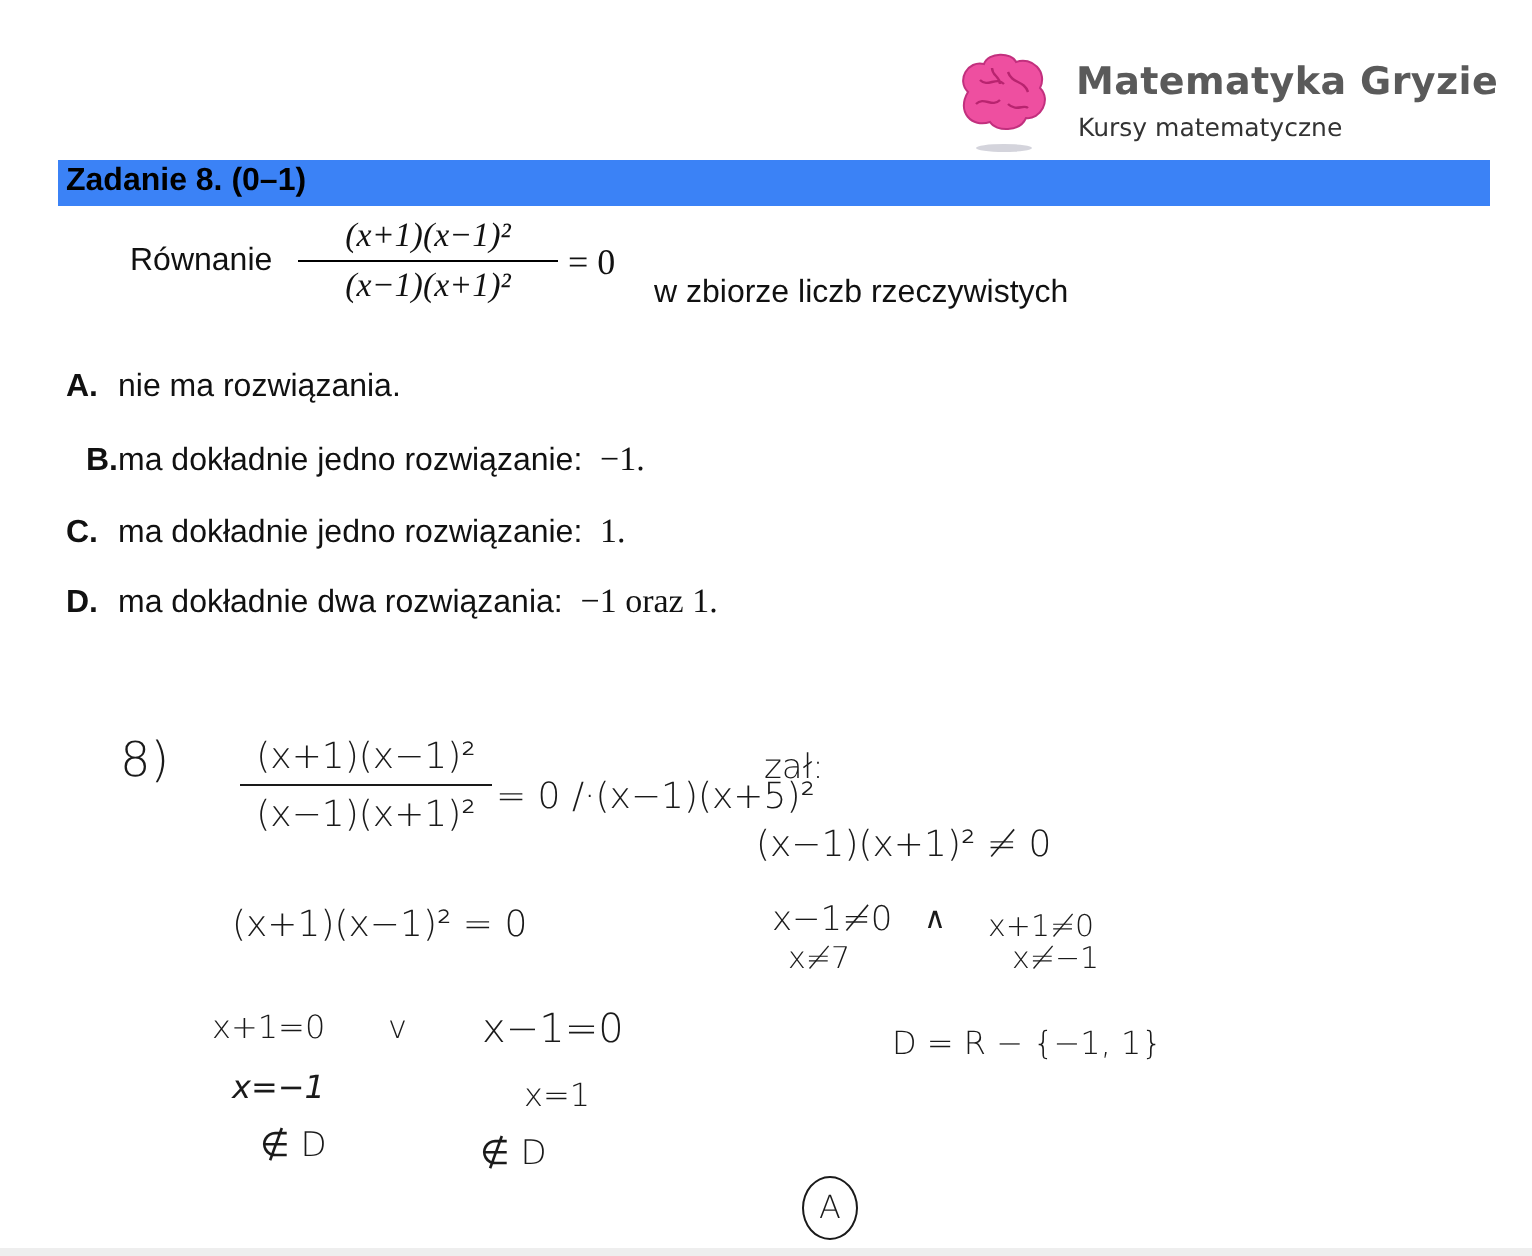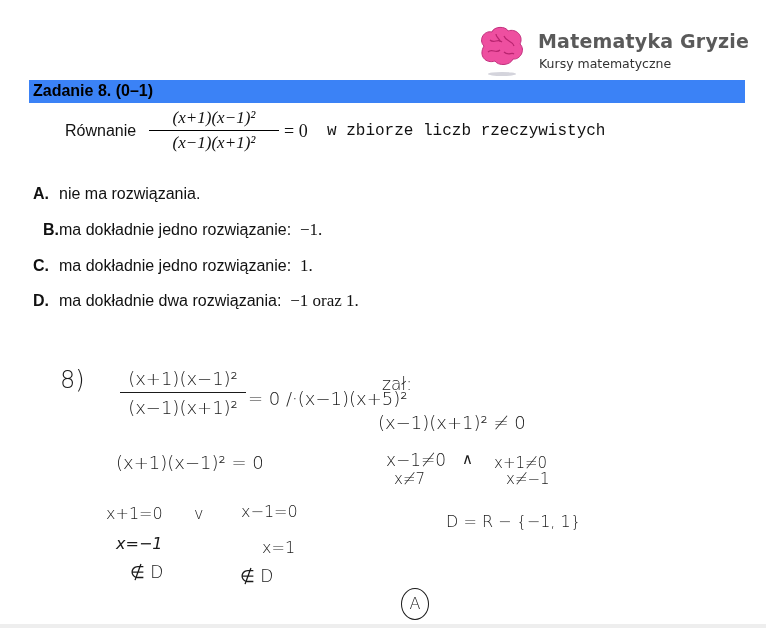--- a/index.html
+++ b/index.html
@@ -16,21 +16,21 @@
 
   .task-bar { position:absolute; left:29px; top:80px; width:716px; height:23px; background:#3b82f6; }
   .task-title { position:absolute; left:4px; top:2px; font-weight:bold; font-size:16px; color:#000; }
 
   .question { position:absolute; left:33px; top:108px; height:56px; width:600px; font-size:16px;margin-left:32px; }
   .q-lead { position:absolute; left:0; top:14px; }
   .frac { position:absolute; left:84px; top:0px; width:130px; text-align:center; font-family:"Liberation Serif", serif; font-style:italic; font-size:17px; }
   .frac .num { display:block; padding-bottom:2px; border-bottom:1px solid #000; }
   .frac .den { display:block; padding-top:2px; }
   .q-eq { position:absolute; left:219px; top:13px; font-family:"Liberation Serif", serif; font-size:18px; }
-  .q-tail { position:absolute; left:262px; top:14px;font-family:Liberation Mono, monospace; }
+  .q-tail { position:absolute; left:262px; top:30px; }
 
   .option { position:absolute; left:33px; font-size:16px; }
   .option .letter { font-weight:bold; display:inline-block; width:26px; }
   .option .mval { font-family:"Liberation Serif", serif; font-size:17px; }
 
   .hand { position:absolute; font-family:"DejaVu Sans", sans-serif; color:#1a1a1a; font-weight:300; }
   .bottom-strip { position:absolute; left:0; top:624px; width:766px; height:4px; background:#eeeeee; }
 </style>
 </head>
 <body>
@@ -84,21 +84,21 @@
 <div class="hand" style="left:386px; top:450px; font-size:17px;">x−1≠0</div>
 <div class="hand" style="left:462px; top:450px; font-size:15px;">∧</div>
 <div class="hand" style="left:494px; top:454px; font-size:15px;">x+1≠0</div>
 <div class="hand" style="left:394px; top:470px; font-size:15px;">x≠7</div>
 <div class="hand" style="left:506px; top:470px; font-size:15px;">x≠−1</div>
 
 <div class="hand" style="left:116px; top:452px; font-size:18px;">(x+1)(x−1)² = 0</div>
 
 <div class="hand" style="left:106px; top:504px; font-size:16px;">x+1=0</div>
 <div class="hand" style="left:194px; top:504px; font-size:16px;">v</div>
-<div class="hand" style="left:241px; top:502px; font-size:16px;">x−1=0</div>
+<div class="hand" style="left:241px; top:502px; font-size:20px;">x−1=0</div>
 <div class="hand" style="left:116px; top:534px; font-size:16px;font-style:italic;">x=−1</div>
 <div class="hand" style="left:262px; top:538px; font-size:16px;">x=1</div>
 <div class="hand" style="left:130px; top:562px; font-size:17px;">∉ D</div>
 <div class="hand" style="left:240px; top:566px; font-size:17px;">∉ D</div>
 
 <div class="hand" style="left:446px; top:512px; font-size:16px;">D = R − {−1, 1}</div>
 
 <div class="hand" style="left:401px; top:588px; width:26px; height:30px; border:1.5px solid #1a1a1a; border-radius:50%; text-align:center; line-height:30px; font-size:16px;">A</div>
 
 <div class="bottom-strip"></div>

